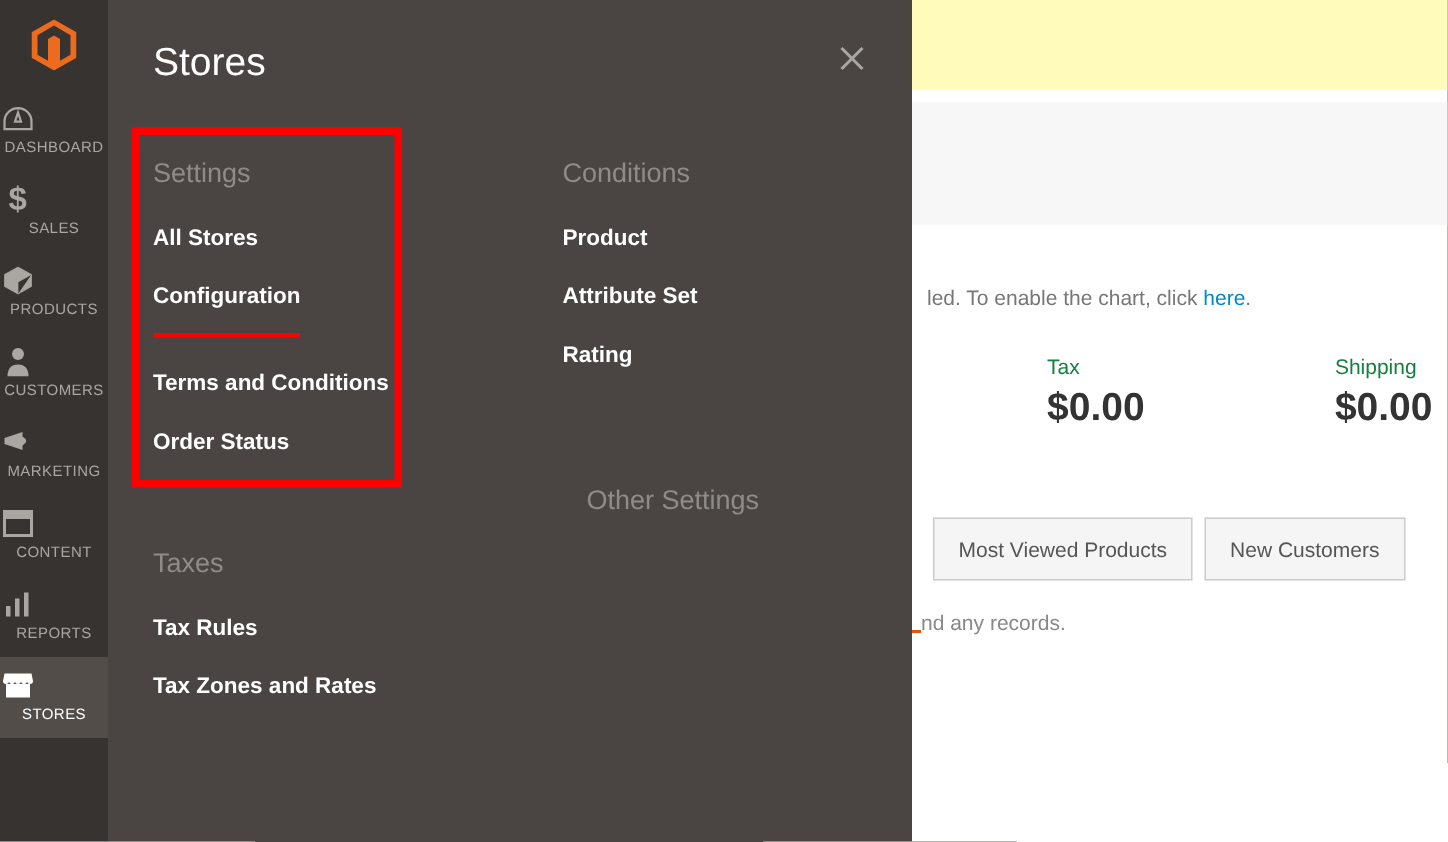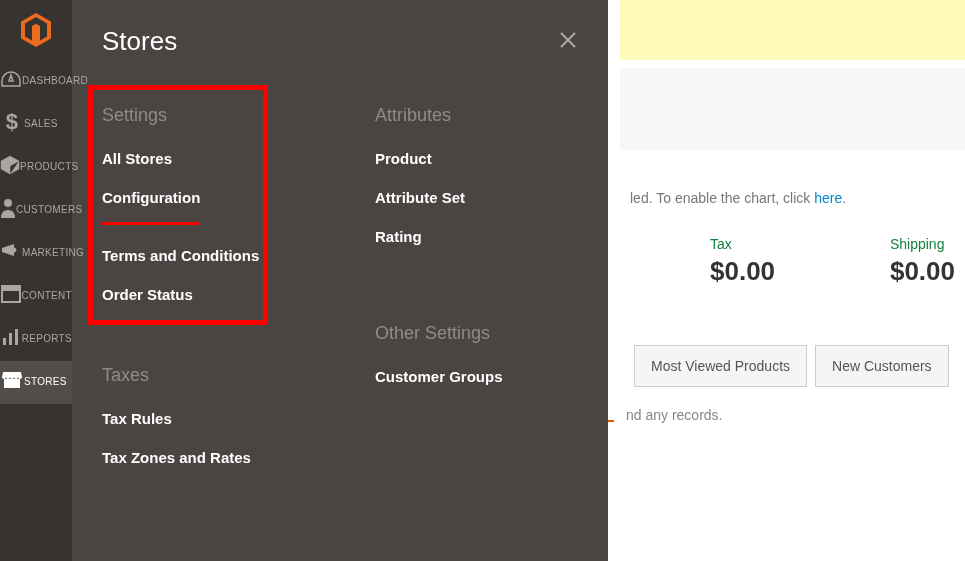--- a/index.html
+++ b/index.html
@@ -5,21 +5,21 @@
   * { margin: 0; padding: 0; box-sizing: border-box; font-family: 'Helvetica Neue', Arial, sans-serif; }
   body { width: 965px; height: 561px; overflow: hidden; background: #fff; position: relative; }
 
   
   .icon-sidebar {
     position: absolute; left: 0; top: 0; width: 72px; height: 561px;
     background: #373330; display: flex; flex-direction: column; align-items: center;
     z-index: 3;
   }
   .logo-box { width: 72px; height: 60px; display:flex; align-items:center; justify-content:center; }
-  .nav-item { width: 72px; padding: 8px 0 10px 0; display:flex; flex-direction:row; align-items:center; color:#aaa7a3; font-size:10px; letter-spacing:0.3px; cursor:pointer; }
+  .nav-item { width: 72px; padding: 8px 0 10px 0; display:flex; flex-direction:column; color:#aaa7a3; font-size:10px; letter-spacing:0.3px; cursor:pointer; }
   .nav-item.active { background:#524d49; color:#fff; }
   .nav-item .icon-slot { width:24px; height:22px; display:flex; align-items:center; justify-content:center; margin-bottom:3px; }
   .nav-item span { text-align:center; }
 
   
   .flyout {
     position:absolute; left:72px; top:0; width:536px; height:561px;
     background:#4a4542; z-index:2; color:#e0ddda; padding: 26px 30px 20px 30px;
   }
   .flyout-header { display:flex; justify-content:space-between; align-items:center; margin-bottom:48px; }
@@ -32,21 +32,21 @@
   .group-title { color:#8f8b87; font-size:18px; margin-bottom:24px; font-weight:400; }
   .group-item { color:#ffffff; font-size:15px; margin-bottom:22px; cursor:pointer; display:inline-block;font-weight:bold; }
   .group-item.underlined { border-bottom:3px solid #ff0000; padding-bottom:16px; }
 
   .annot-box {
     position:absolute; border:5px solid #ff0000; width:180px; height:240px;
     left:88px; top:85px; z-index:5; pointer-events:none;
   }
 
   
-  .bg-content { position:absolute; left:608px; top:0; width:357px; height:561px; background:#fff;padding-left:12px; }
+  .bg-content { position:absolute; left:608px; top:0; width:357px; height:561px; background:#fff; }
   .yellow-bar { background:#fffbbb; height:60px; width:100%; }
   .gray-strip { background:#f7f7f7; height:82px; margin-top:8px; width:100%; }
   .chart-msg { color:#777; font-size:14px; padding: 40px 10px 10px 10px; }
   .chart-msg a { color:#0088cc; text-decoration:none; cursor:pointer; }
 
   .stats-row { display:flex; justify-content:space-between; padding: 20px 10px 0 90px; }
   .stat { text-align:left; }
   .stat-label { color:#15803d; font-size:14px; margin-bottom:4px; }
   .stat-value { font-size:26px; font-weight:700; color:#333; }
 
@@ -162,28 +162,27 @@
       </div>
       <div class="group">
         <div class="group-title">Taxes</div>
         <div><span class="group-item">Tax Rules</span></div>
         <div><span class="group-item">Tax Zones and Rates</span></div>
       </div>
     </div>
 
     <div class="flyout-col">
       <div class="group">
-        <div class="group-title">Attributes</div>
+        <div class="group-title">Conditions</div>
         <div><span class="group-item">Product</span></div>
         <div><span class="group-item">Attribute Set</span></div>
         <div><span class="group-item">Rating</span></div>
       </div>
-      <div class="group" style="margin-top:56px;">
+      <div class="group" style="margin-top:56px;margin-left:16px;">
         <div class="group-title">Other Settings</div>
-        <div><span class="group-item">Customer Groups</span></div>
       </div>
     </div>
   </div>
 </div>
 
 <div class="annot-box"></div>
 
 <div class="bg-content">
   <div class="yellow-bar"></div>
   <div class="gray-strip"></div>

